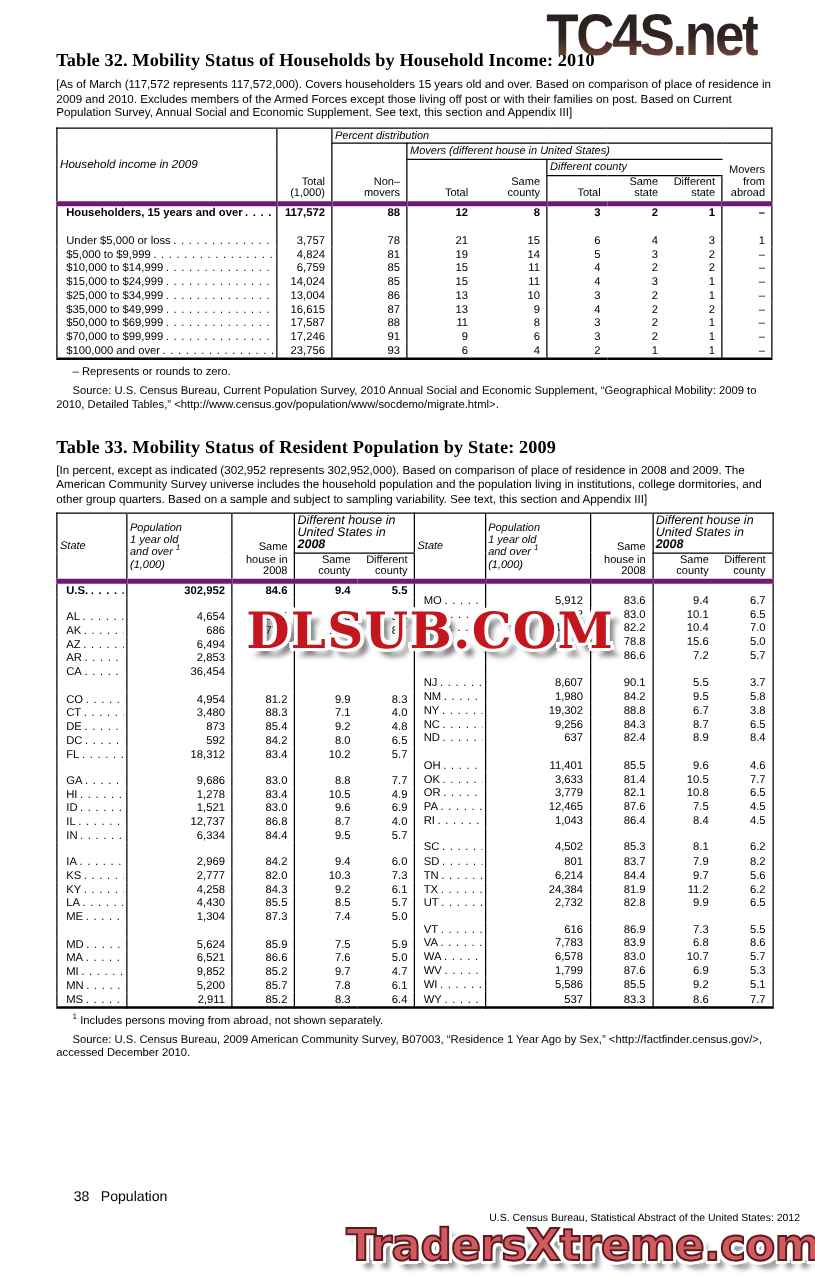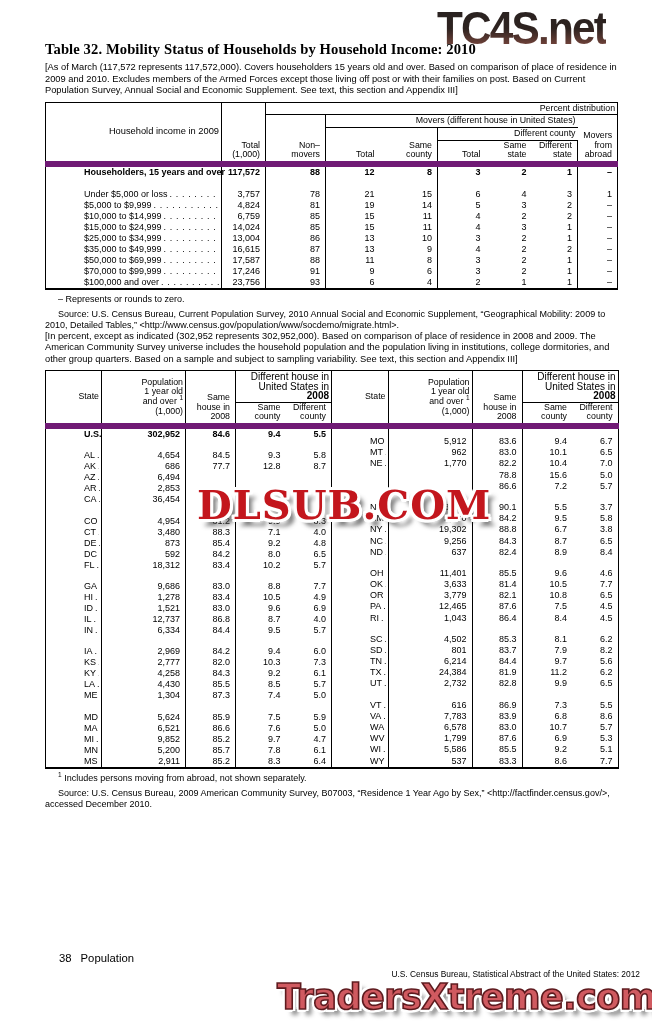--- a/index.html
+++ b/index.html
@@ -11,33 +11,33 @@
   #t33-title{margin-top:21px;}
   .tnote{font-size:9.3px;line-height:11.6px;margin:0 0 5px 0;}
   table{border-collapse:collapse;table-layout:fixed;}
   .t32{width:572px;border:1px solid #000;border-bottom:2px solid #000;}
   .t33{width:286px;border-top:1px solid #000;border-bottom:2px solid #000;}
   .t33.lh{border-left:1px solid #000;border-right:1px solid #000;}
   .t33.rh{border-right:1px solid #000;}
   th,td{font-weight:normal;font-size:9px;line-height:10px;padding:0 5px 1px 0;vertical-align:bottom;}
   th{font-size:8.8px;line-height:9.6px;text-align:right;}
   .pl{white-space:pre-line;}
-  .ctr{text-align:right;vertical-align:middle;padding:1px 2px;}
+  .ctr{text-align:left;vertical-align:middle;padding:1px 2px;font-style:italic;}
   .gb{border-bottom:1px solid #000;}
-  .hb{border-bottom:6px solid #701a75;}
+  .hb{border-bottom:4px solid #701a75;}
   .br{border-right:1px solid #000;}
   .stub{font-size:9.3px;}
   .dh{font-size:10px;line-height:9.4px;}
   sup{font-size:6.5px;vertical-align:super;line-height:0;}
   .t32 tbody tr{height:10.8px;}
   .t33 tbody tr{height:10.4px;}
   tbody td{text-align:right;}
   td.lblc,td.statec{text-align:left;padding:0 2px 1px 7px;}
   .lblw{display:flex;align-items:baseline;}
-  .lt{white-space:nowrap;margin-left:31px;}
+  .lt{white-space:nowrap;}
   .leader{flex:1 1 auto;overflow:hidden;height:10px;margin-left:2px;white-space:nowrap;}
   .leader::after{content:". . . . . . . . . . . . . . . . . . . . . . . . . . . . . . . . . . . . . . . . . . . . .";letter-spacing:.6px;}
   tr.b td{font-weight:bold;}
   tr.sp td{height:8px;}
   .fn{font-size:9px;line-height:11px;margin:4px 0 0 0;text-indent:13px;}
   .fn:first-of-type{margin-top:5px;}
   .halves{display:flex;}
   .pagefoot{position:absolute;left:45px;top:952px;font-size:11.3px;}
   .pagefoot .pn{margin-right:9px;margin-left:14px;}
   .credit{position:absolute;right:12px;top:969px;font-size:8.4px;}
@@ -281,20 +281,21 @@
               <td class="br">1</td>
               <td>–</td>
             </tr>
           </tbody>
       </table>
       <p class="fn">– Represents or rounds to zero.</p>
       <p class="fn">Source: U.S. Census Bureau, Current Population Survey, 2010 Annual Social and Economic Supplement, “Geographical Mobility: 2009 to 2010, Detailed Tables,” &lt;http://www.census.gov/population/www/socdemo/migrate.html&gt;.</p>
     </section>
 
     <section>
+      <h1 class="ttl" id="t33-title">Table 33. Mobility Status of Resident Population by State: 2009</h1>
       <p class="tnote">[In percent, except as indicated (302,952 represents 302,952,000). Based on comparison of place of residence in 2008 and 2009. The American Community Survey universe includes the household population and the population living in institutions, college dormitories, and other group quarters. Based on a sample and subject to sampling variability. See text, this section and Appendix III]</p>
 
       <div class="halves">
         <table class="t33 lh">
           <colgroup>
               <col style="width:56px">
               <col style="width:84px">
               <col style="width:50px">
               <col style="width:50px">
               <col style="width:46px">

